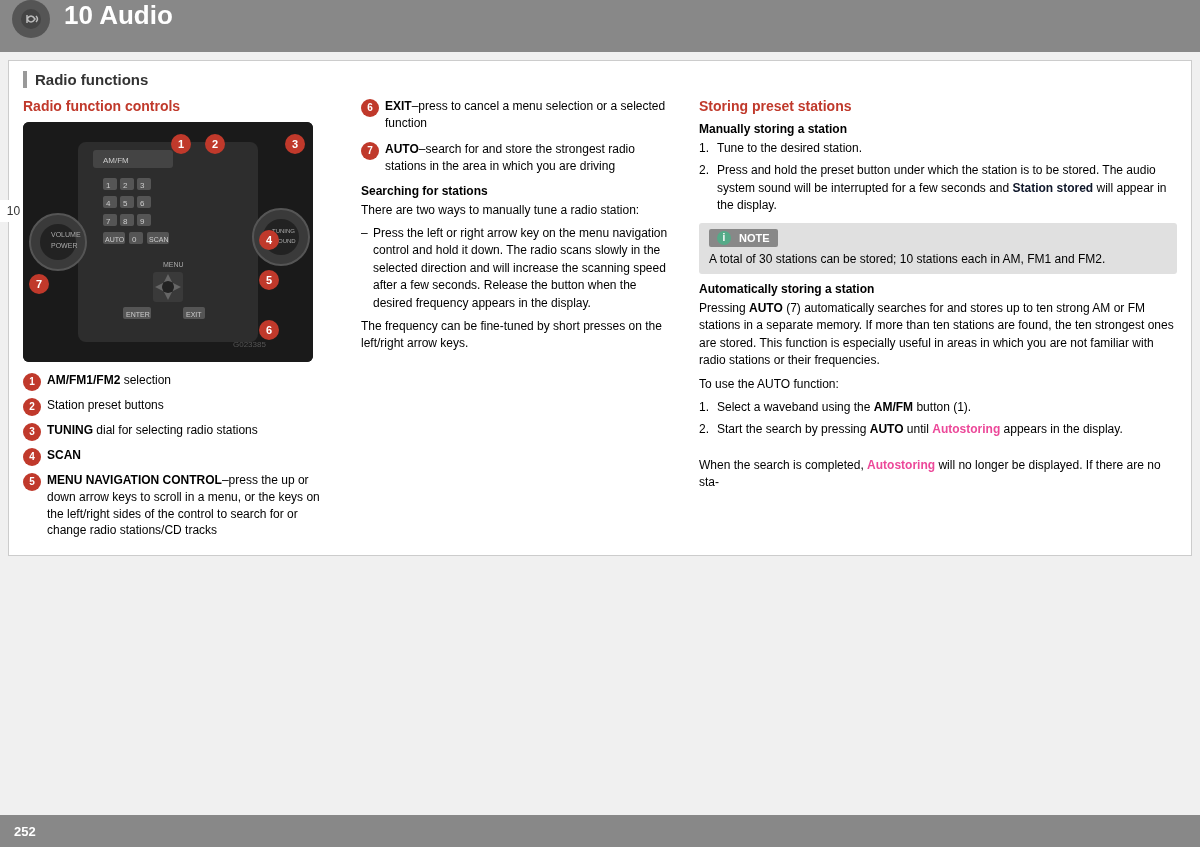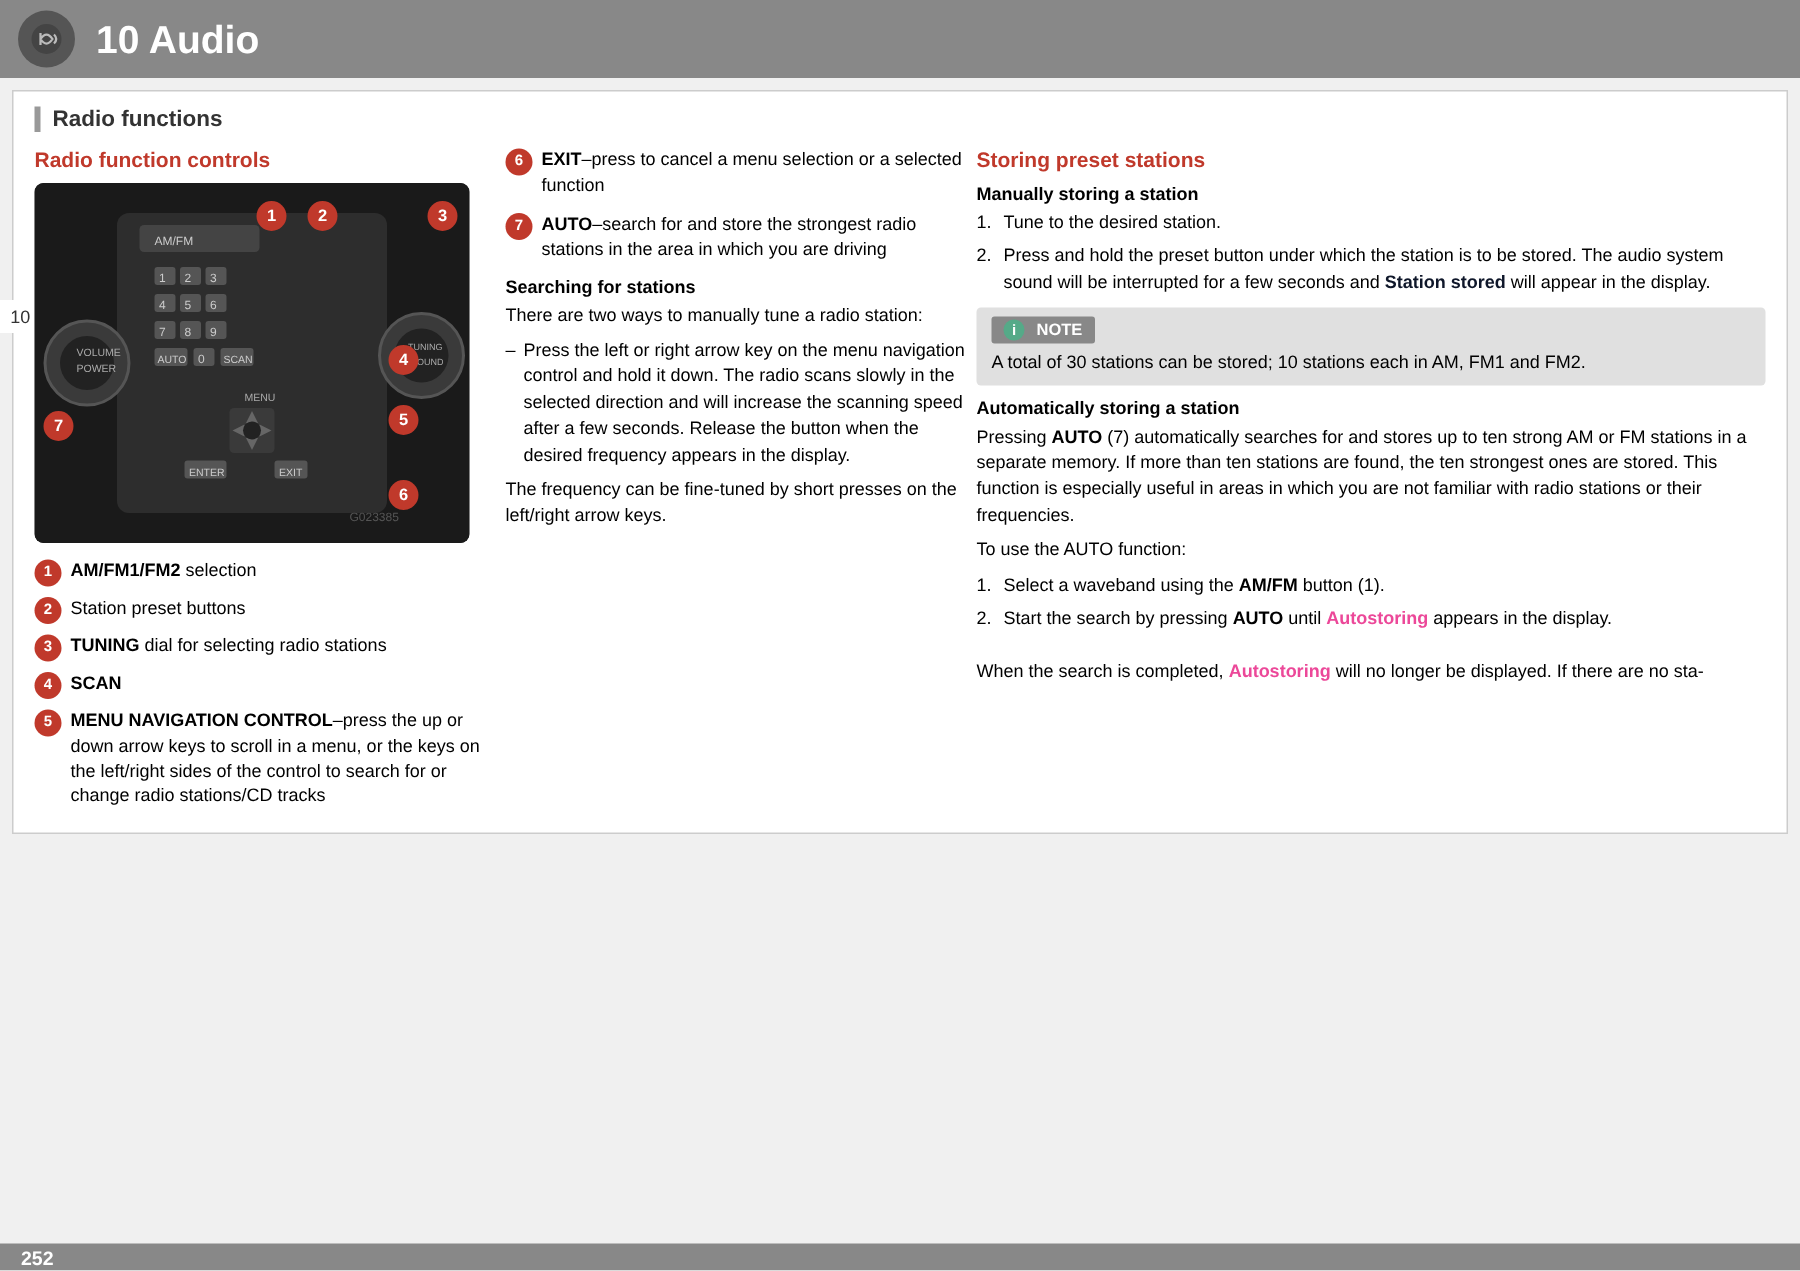--- a/index.html
+++ b/index.html
@@ -11,21 +11,20 @@
       height: 847px;
       overflow: hidden;
       position: relative;
     }
 
     
     .header {
       background: #888;
       height: 52px;
       display: flex;
-      align-items: center;
       padding-left: 12px;
       gap: 14px;
     }
     .header-icon {
       width: 38px;
       height: 38px;
       border-radius: 50%;
       background: #555;
       display: flex;
       align-items: center;
@@ -66,21 +65,21 @@
       font-weight: bold;
       color: #333;
       border-left: 4px solid #999;
       padding-left: 8px;
       margin-bottom: 10px;
     }
 
     
     .columns {
       display: flex;
-      gap: 4px;
+      gap: 28px;
       align-items: flex-start;
     }
 
     
     .col-left {
       width: 310px;
       flex-shrink: 0;
     }
     .col-mid {
       width: 310px;
@@ -243,21 +242,21 @@
     .green-text { color: #0f172a; font-weight: bold; }
     .auto-text { color: #ec4899; font-weight: bold; }
 
     
     .footer {
       background: #888;
       position: absolute;
       bottom: 0;
       left: 0;
       right: 0;
-      height: 18px;
+      height: 32px;
       display: flex;
       align-items: center;
       padding: 0 14px;
     }
     .page-num {
       font-size: 13px;
       font-weight: bold;
       color: #fff;
     }
   </style>

